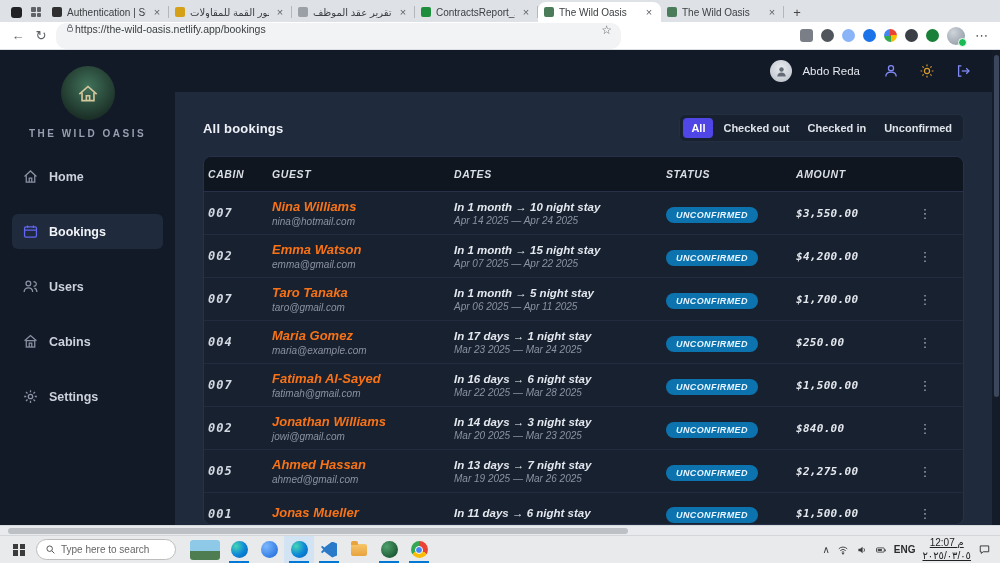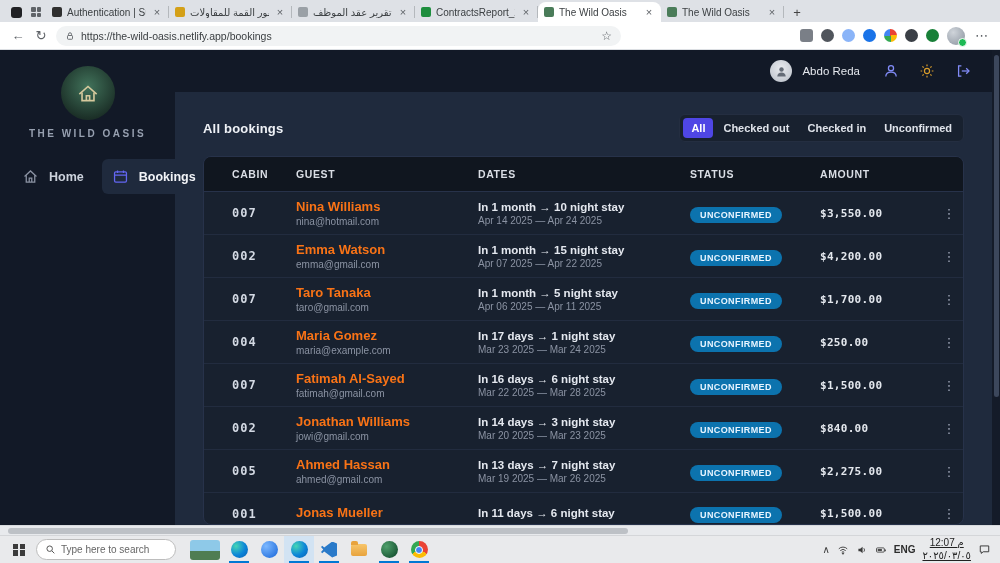--- a/index.html
+++ b/index.html
@@ -17,21 +17,21 @@
   .tab:not(.active)::after { content:''; position:absolute; right:0; top:4px; bottom:4px; width:1px; background:#b4b8bc; }
   .tab.active { background:#ffffff; }
   .favicon { width:10px; height:10px; border-radius:2px; background:var(--c,#888); flex:none; }
   .tab-title { flex:1; overflow:hidden; white-space:nowrap; }
   .tab-close { width:12px; text-align:center; color:#5f6368; font-size:11px; line-height:1; flex:none; }
   .new-tab { width:18px; height:18px; margin:0 0 1px 4px; display:flex; align-items:center; justify-content:center; font-size:13px; color:#444; }
 
   
   .toolbar { height:28px; background:#fff; display:flex; align-items:center; gap:7px; padding:0 10px; border-bottom:1px solid #dcdfe3; flex:none; }
   .nav-icon { color:#5f6368; font-size:13px; width:16px; text-align:center; }
-  .addressbar { flex:0 1 565px; height:20px; background:#f1f3f4; border-radius:10px; display:flex; align-items:center; gap:6px; padding:0 9px; min-width:300px; }
+  .addressbar { flex:0 1 565px; height:26px; background:#f1f3f4; border-radius:10px; display:flex; padding:0 9px; min-width:300px; }
   .addressbar svg { width:10px; height:10px; color:#5f6368; flex:none; }
   .url { flex:1; font-size:10.5px; color:#3c4043; white-space:nowrap; overflow:hidden; }
   .star { color:#5f6368; font-size:12px; flex:none; }
   .ext-row { display:flex; align-items:center; gap:8px; margin-left:auto; }
   .ext { width:13px; height:13px; border-radius:50%; }
   .ext.e1 { background:#7a7f87; border-radius:3px; }
   .ext.e2 { background:#50555c; }
   .ext.e3 { background:#1a73e8; }
   .ext.e4 { background:conic-gradient(#ea4335 0 90deg,#fbbc05 90deg 180deg,#34a853 180deg 270deg,#4285f4 270deg 360deg); }
   .ext.e5 { background:#3a3f46; }
@@ -40,21 +40,21 @@
   .avatar-sm { width:18px; height:18px; border-radius:50%; background:radial-gradient(circle at 35% 30%,#cfd4da,#8a939e); position:relative; flex:none; }
   .avatar-sm::after { content:''; position:absolute; right:-2px; bottom:-2px; width:7px; height:7px; background:#1db954; border:1.5px solid #fff; border-radius:50%; }
   .menu-dots { color:#5f6368; font-size:13px; padding:0 2px; }
 
   
   .app { flex:1; display:flex; position:relative; background:#1f2a3d; min-height:0; }
   .sidebar { width:175px; background:#121927; padding:14px 12px; display:flex; flex-direction:column; flex:none; }
   .logo { width:54px; height:54px; border-radius:50%; margin:2px auto 8px; background:radial-gradient(circle at 50% 38%,#41725a,#1b2f27 75%); display:flex; align-items:center; justify-content:center; color:#d6c99d; }
   .logo svg { width:26px; height:26px; }
   .logo-title { text-align:center; font-size:10px; letter-spacing:2.5px; color:#97a0b0; margin-bottom:20px; font-weight:600; }
-  .nav { display:flex; flex-direction:row; gap:8px; }
+  .nav { display:flex; flex-direction:column; gap:20px; }
   .nav-item { display:flex; align-items:center; gap:10px; padding:9px 10px; border-radius:6px; color:#ccd2dc; font-size:12.5px; font-weight:600; cursor:default; }
   .nav-item svg { width:17px; height:17px; color:#8b93a3; flex:none; }
   .nav-item.active { background:#1f2a3d; color:#f2f4f8; }
   .nav-item.active svg { color:#6366f1; }
 
   .main { flex:1; display:flex; flex-direction:column; min-width:0; }
   .app-header { height:42px; background:#121927; display:flex; align-items:center; justify-content:flex-end; gap:10px; padding:0 24px; flex:none; }
   .user-avatar { width:22px; height:22px; border-radius:50%; background:radial-gradient(circle at 50% 38%,#e9ebef,#b7bdc6); display:flex; align-items:center; justify-content:center; color:#646b76; flex:none; }
   .user-avatar svg { width:13px; height:13px; }
   .user-name { font-size:11.5px; color:#e4e7ed; font-weight:500; margin-right:8px; }
@@ -66,21 +66,21 @@
   .page-head { display:flex; align-items:center; justify-content:space-between; margin:6px 0 14px; }
   .title { font-size:13px; font-weight:700; color:#eef1f6; letter-spacing:.2px; }
   .controls { display:flex; align-items:center; gap:12px; }
   .filter-group { display:flex; background:#18212f; border:1px solid #242e41; border-radius:6px; padding:3px; gap:2px; }
   .filter-btn { font-size:11px; font-weight:600; color:#dfe3ea; padding:4px 8px; border-radius:4px; white-space:nowrap; }
   .filter-btn.active { background:#4f46e5; color:#fff; }
   .sort-select { display:flex; align-items:center; gap:10px; background:#18212f; border:1px solid #2c3750; border-radius:6px; padding:5px 10px; font-size:11px; color:#e2e6ee; white-space:nowrap; }
   .sort-select .chev { font-size:9px; color:#aab2c0; }
 
   .table { background:#18212f; border:1px solid #27324a; border-radius:8px; overflow:hidden; flex:1; }
-  .thead, .trow { display:grid; grid-template-columns:64px 182px 212px 130px 112px 34px; padding-left:28px; }
+  .thead, .trow { display:grid; grid-template-columns:64px 182px 212px 130px 112px 34px; padding-left:4px;font-style:italic; }
   .thead { padding-top:11px; padding-bottom:11px; background:#10161f; color:#dadee5; font-size:10.5px; font-weight:700; letter-spacing:.6px; border-bottom:1px solid #27324a; }
   .trow { align-items:center; padding-top:7px; padding-bottom:7px; border-bottom:1px solid #222c3f; min-height:42px; }
   .cabin { font-family:"DejaVu Sans Mono", monospace; font-size:12px; font-weight:700; letter-spacing:1px; color:#d3d9e3; }
   .gname { font-size:13px; font-weight:700; color:#f97316; }
   .gsub { font-size:10px; color:#8b93a3; margin-top:2px; }
   .dmain { font-size:11.5px; font-weight:600; color:#e4e8ef; }
   .badge { display:inline-block; background:#0c73ae; color:#e8f5ff; font-size:9px; font-weight:700; letter-spacing:.4px; padding:3px 10px; border-radius:999px; }
   .amount { font-family:"DejaVu Sans Mono", monospace; font-size:11px; font-weight:600; color:#e4e8ee; letter-spacing:.3px; }
   .rowmenu { color:#9aa3b4; font-size:13px; text-align:center; }
 

